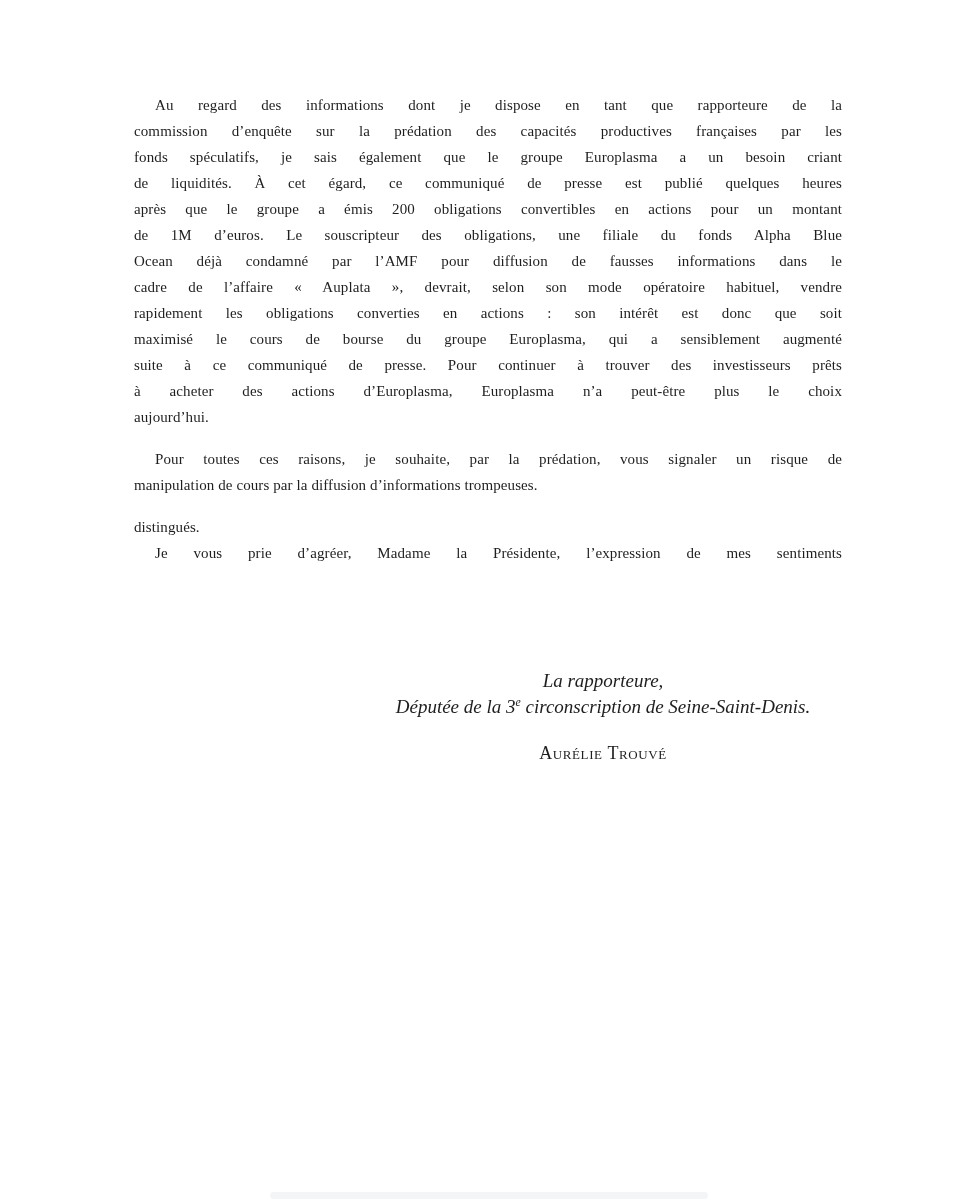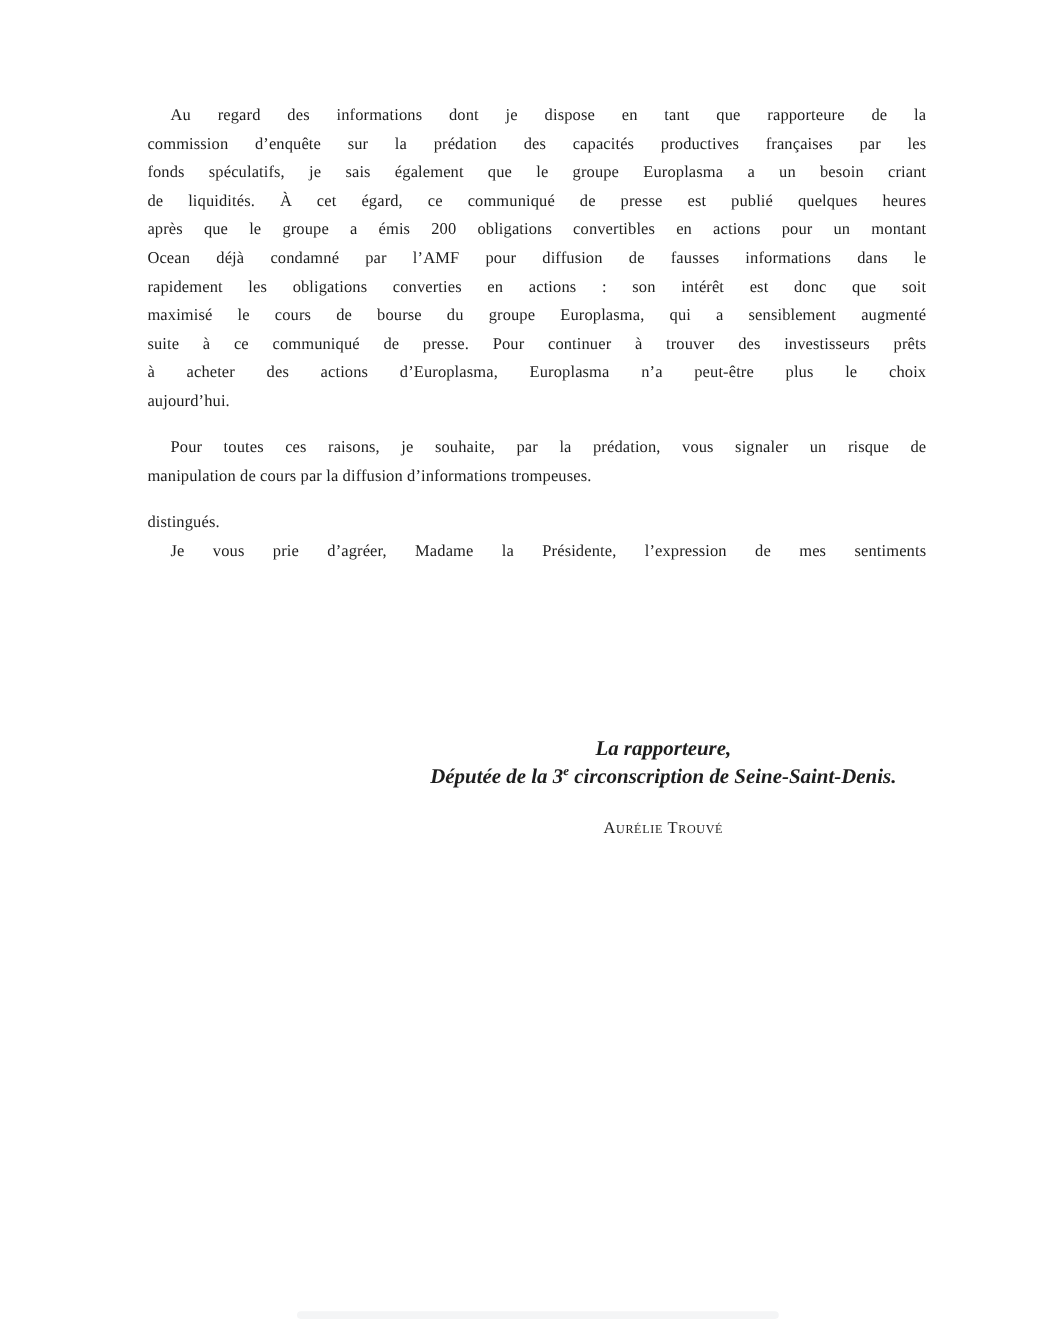--- a/index.html
+++ b/index.html
@@ -42,32 +42,31 @@
     position: absolute;
     left: 363px;
     top: 668px;
     width: 480px;
     text-align: center;
     font-size: 19px;
     line-height: 26px;
   }
   .sig-italic {
     font-style: italic;
-    font-weight: bold;
   }
   .sig-italic sup {
     font-size: 0.62em;
     line-height: 0;
   }
   .sig-name {
     margin-top: 20px;
     font-style: normal;
     font-variant: small-caps;
     letter-spacing: 0.6px;
-    font-size: 15px;
+    font-size: 18px;
   }
   .bottom-bar {
     position: absolute;
     left: 270px;
     top: 1192px;
     width: 438px;
     height: 7px;
     background: #f4f5f6;
     border-radius: 4px;
   }
@@ -77,21 +76,23 @@
 
 <div class="page">
 
   <div class="body-text">
     <div class="paragraph">
         <div class="line first">Au regard des informations dont je dispose en tant que rapporteure de la</div>
         <div class="line">commission d’enquête sur la prédation des capacités productives françaises par les</div>
         <div class="line">fonds spéculatifs, je sais également que le groupe Europlasma a un besoin criant</div>
         <div class="line">de liquidités. À cet égard, ce communiqué de presse est publié quelques heures</div>
         <div class="line">après que le groupe a émis 200 obligations convertibles en actions pour un montant</div>
+        <div class="line">de 1M d’euros. Le souscripteur des obligations, une filiale du fonds Alpha Blue</div>
         <div class="line">Ocean déjà condamné par l’AMF pour diffusion de fausses informations dans le</div>
+        <div class="line">cadre de l’affaire « Auplata », devrait, selon son mode opératoire habituel, vendre</div>
         <div class="line">rapidement les obligations converties en actions : son intérêt est donc que soit</div>
         <div class="line">maximisé le cours de bourse du groupe Europlasma, qui a sensiblement augmenté</div>
         <div class="line">suite à ce communiqué de presse.  Pour continuer à trouver des investisseurs prêts</div>
         <div class="line">à acheter des actions d’Europlasma, Europlasma n’a peut-être plus le choix</div>
         <div class="line last">aujourd’hui.</div>
       </div>
     <div class="paragraph">
         <div class="line first">Pour toutes ces raisons, je souhaite, par la prédation, vous signaler un risque de</div>
         <div class="line last">manipulation de cours par la diffusion d’informations trompeuses.</div>
       </div>

